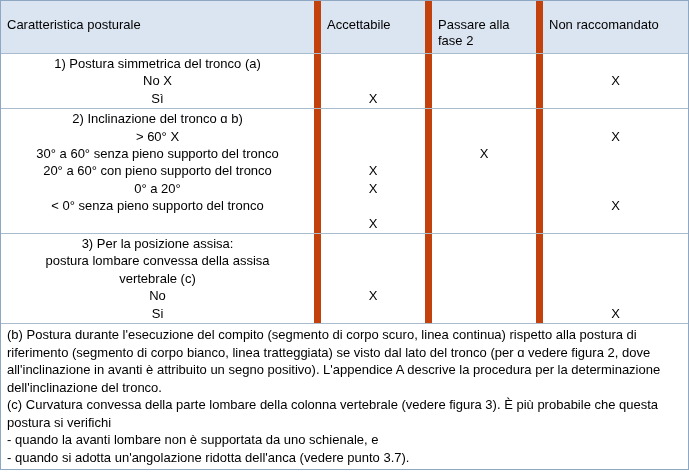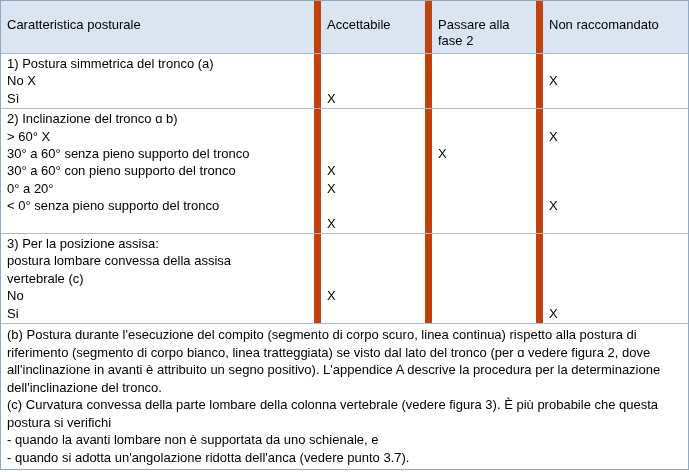--- a/index.html
+++ b/index.html
@@ -44,20 +44,21 @@
   .th {
     line-height: 16px;
     padding-top: 16px;
     padding-bottom: 4px;
   }
   .line {
     line-height: 17.4px;
     min-height: 17.4px;
     white-space: nowrap;
     overflow: hidden;
+    text-align: center;
   }
   .footer-cell {
     box-sizing: border-box;
     width: 100%;
     padding: 2px 6px 3px 6px;
   }
   .fline {
     line-height: 17.5px;
   }
 </style>
@@ -95,21 +96,21 @@
             <div class="line"></div>
             <div class="line">X</div>
             <div class="line"></div>
           </div>
         </div>
         <div class="row">
           <div class="c c1">
             <div class="line">2) Inclinazione del tronco ɑ b)</div>
             <div class="line">&gt; 60° X</div>
             <div class="line">30° a 60° senza pieno supporto del tronco</div>
-            <div class="line">30° a 60° con pieno supporto del tronco</div>
+            <div class="line">20° a 60° con pieno supporto del tronco</div>
             <div class="line">0° a 20°</div>
             <div class="line">&lt; 0° senza pieno supporto del tronco</div>
           </div>
           <div class="c c2">
             <div class="line"></div>
             <div class="line"></div>
             <div class="line"></div>
             <div class="line">X</div>
             <div class="line">X</div>
             <div class="line"></div>

